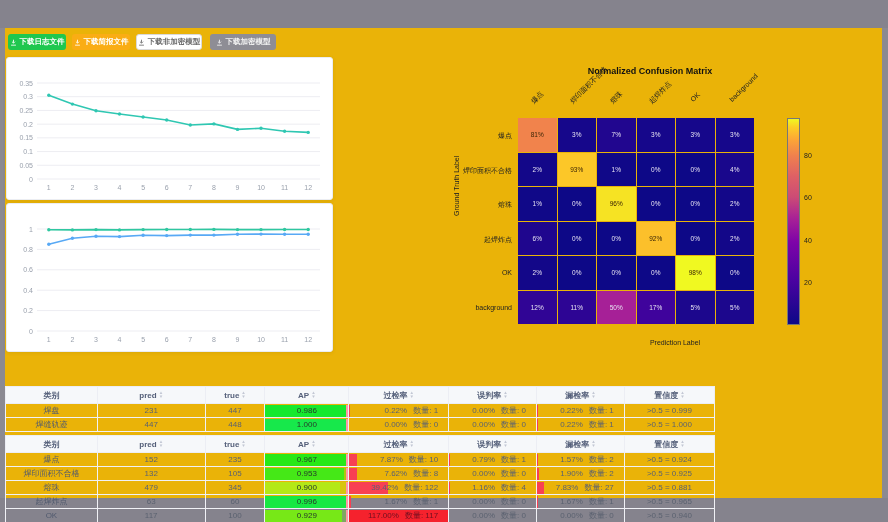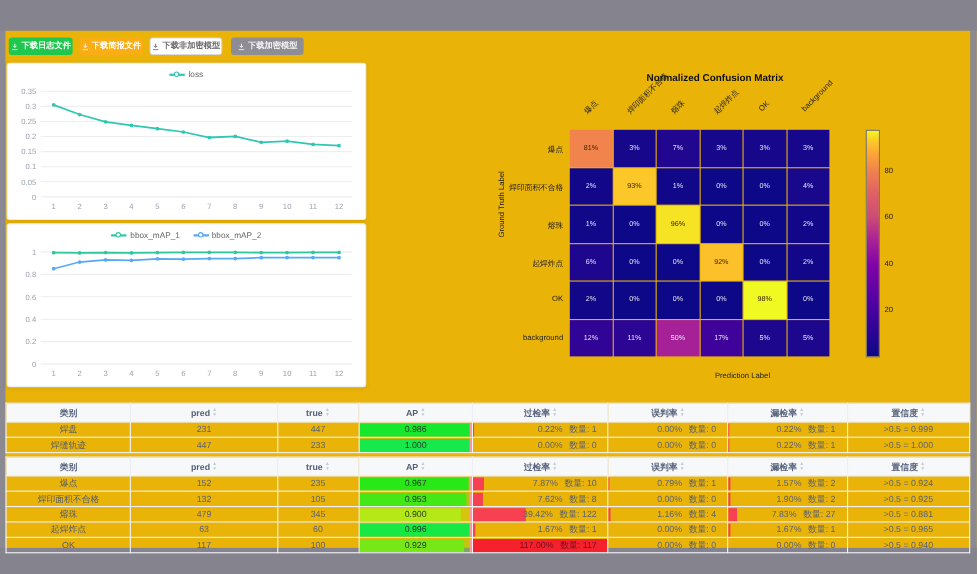--- a/index.html
+++ b/index.html
@@ -32,21 +32,21 @@
   
   .cm-title { position:absolute; font-size:9px; font-weight:bold; color:#111; }
   .cm-cell { position:absolute; display:flex; align-items:center; justify-content:center; font-size:6.5px; }
   .cm-xlabel { position:absolute; font-size:7px; color:#222; transform:rotate(-45deg); transform-origin:left bottom; white-space:nowrap; }
   .cm-ylabel { position:absolute; font-size:7px; color:#222; text-align:right; white-space:nowrap; }
   .cm-axis-label { position:absolute; font-size:7px; color:#222; }
   .colorbar { position:absolute; width:13px; border:1px solid #777; }
   .cb-tick { position:absolute; font-size:7px; color:#222; }
 
   
-  .tbl { position:absolute; width:877px; border-collapse:collapse; table-layout:fixed; font-size:8px; color:#5b6270; }
+  .tbl { position:absolute; width:710px; border-collapse:collapse; table-layout:fixed; font-size:8px; color:#5b6270;margin-top:20px; }
   .tbl th { background:#f6f8fa; color:#55607a; font-weight:bold; border:1px solid #eceef4;
             height:17px; text-align:center; white-space:nowrap; }
   .tbl td { border:1px solid #f0f1f6; height:13px; text-align:center; white-space:nowrap; overflow:hidden; padding:0; }
   .sorter { display:inline-block; vertical-align:middle; margin-left:2px; line-height:0; }
   .sorter span { display:block; font-size:4.5px; color:#c3c8d4; line-height:4px; }
   .barcell { position:relative; width:100%; height:13px; }
   .barcell .bar { position:absolute; left:0; top:0.5px; bottom:0.5px; }
   .barcell .bartext { position:absolute; inset:0; display:flex; align-items:center; justify-content:flex-end;
                       gap:6px; padding-right:10px; font-size:8px; }
   .apcell { position:relative; width:100%; height:13px; }
@@ -86,29 +86,20 @@
     </button>
     <button class="btn btn-gray" style="left:202px; width:66px;">
       <svg viewBox="0 0 10 10">
           <path d="M5 1v4.5M2.8 3.8L5 6l2.2-2.2M1.5 8.8h7" stroke="currentColor" stroke-width="1.2" fill="none"></path>
         </svg>
       <span>下载加密模型</span>
     </button>
   </div>
 
   <div class="card" style="left:1px; top:29px; width:327px; height:143px;">
-    <div class="legend" style="top:5px;" id="legend1">
-        <div class="legend-item">
-          <span class="legend-marker">
-            <span class="lm-line" style="background:#2fc7b2"></span>
-            <span class="lm-dot" style="border-color:#2fc7b2"></span>
-          </span>
-          <span>loss</span>
-        </div>
-      </div>
     <svg id="chart1" width="325" height="120" style="position:absolute; left:0; top:17px;">
         <line x1="30" y1="104" x2="313" y2="104" stroke="#ededf2" stroke-width="1"></line>
         <text x="26" y="106.5" font-size="7" fill="#9aa1ad" text-anchor="end">0</text>
         <line x1="30" y1="90.28571428571429" x2="313" y2="90.28571428571429" stroke="#ededf2" stroke-width="1"></line>
         <text x="26" y="92.78571428571429" font-size="7" fill="#9aa1ad" text-anchor="end">0.05</text>
         <line x1="30" y1="76.57142857142857" x2="313" y2="76.57142857142857" stroke="#ededf2" stroke-width="1"></line>
         <text x="26" y="79.07142857142857" font-size="7" fill="#9aa1ad" text-anchor="end">0.1</text>
         <line x1="30" y1="62.85714285714286" x2="313" y2="62.85714285714286" stroke="#ededf2" stroke-width="1"></line>
         <text x="26" y="65.35714285714286" font-size="7" fill="#9aa1ad" text-anchor="end">0.15</text>
         <line x1="30" y1="49.142857142857146" x2="313" y2="49.142857142857146" stroke="#ededf2" stroke-width="1"></line>
@@ -141,36 +132,20 @@
         <circle cx="183.3" cy="50.0" r="1.7" fill="#2fc7b2"></circle>
         <circle cx="206.9" cy="48.9" r="1.7" fill="#2fc7b2"></circle>
         <circle cx="230.5" cy="54.4" r="1.7" fill="#2fc7b2"></circle>
         <circle cx="254.0" cy="53.3" r="1.7" fill="#2fc7b2"></circle>
         <circle cx="277.6" cy="56.3" r="1.7" fill="#2fc7b2"></circle>
         <circle cx="301.2" cy="57.4" r="1.7" fill="#2fc7b2"></circle>
       </svg>
   </div>
 
   <div class="card" style="left:1px; top:175px; width:327px; height:149px;">
-    <div class="legend" style="top:5px;" id="legend2">
-        <div class="legend-item">
-          <span class="legend-marker">
-            <span class="lm-line" style="background:#2fc7a0"></span>
-            <span class="lm-dot" style="border-color:#2fc7a0"></span>
-          </span>
-          <span>bbox_mAP_1</span>
-        </div>
-        <div class="legend-item">
-          <span class="legend-marker">
-            <span class="lm-line" style="background:#58a9f5"></span>
-            <span class="lm-dot" style="border-color:#58a9f5"></span>
-          </span>
-          <span>bbox_mAP_2</span>
-        </div>
-      </div>
     <svg id="chart2" width="325" height="126" style="position:absolute; left:0; top:17px;">
         <line x1="30" y1="110" x2="313" y2="110" stroke="#ededf2" stroke-width="1"></line>
         <text x="26" y="112.5" font-size="7" fill="#9aa1ad" text-anchor="end">0</text>
         <line x1="30" y1="89.6" x2="313" y2="89.6" stroke="#ededf2" stroke-width="1"></line>
         <text x="26" y="92.1" font-size="7" fill="#9aa1ad" text-anchor="end">0.2</text>
         <line x1="30" y1="69.19999999999999" x2="313" y2="69.19999999999999" stroke="#ededf2" stroke-width="1"></line>
         <text x="26" y="71.69999999999999" font-size="7" fill="#9aa1ad" text-anchor="end">0.4</text>
         <line x1="30" y1="48.800000000000004" x2="313" y2="48.800000000000004" stroke="#ededf2" stroke-width="1"></line>
         <text x="26" y="51.300000000000004" font-size="7" fill="#9aa1ad" text-anchor="end">0.6</text>
         <line x1="30" y1="28.39999999999999" x2="313" y2="28.39999999999999" stroke="#ededf2" stroke-width="1"></line>
@@ -341,21 +316,21 @@
                 <span>0.22%</span>
                 <span>数量: 1</span>
               </div>
             </div>
           </td>
           <td>&gt;0.5 = 0.999</td>
         </tr>
         <tr>
           <td style="color:#515a6e">焊缝轨迹</td>
           <td>447</td>
-          <td>233</td>
+          <td>448</td>
           <td>
             <div class="apcell">
               <div class="ap-bar" style="width:100%; background:hsl(135,82%,50%)"></div>
               <div class="ap-rest" style="left:100%; right:2px; background:hsl(135,82%,50%)"></div>
               <div class="ap-red"></div>
               <div class="ap-text">1.000</div>
             </div>
           </td>
           <td>
             <div class="barcell">

